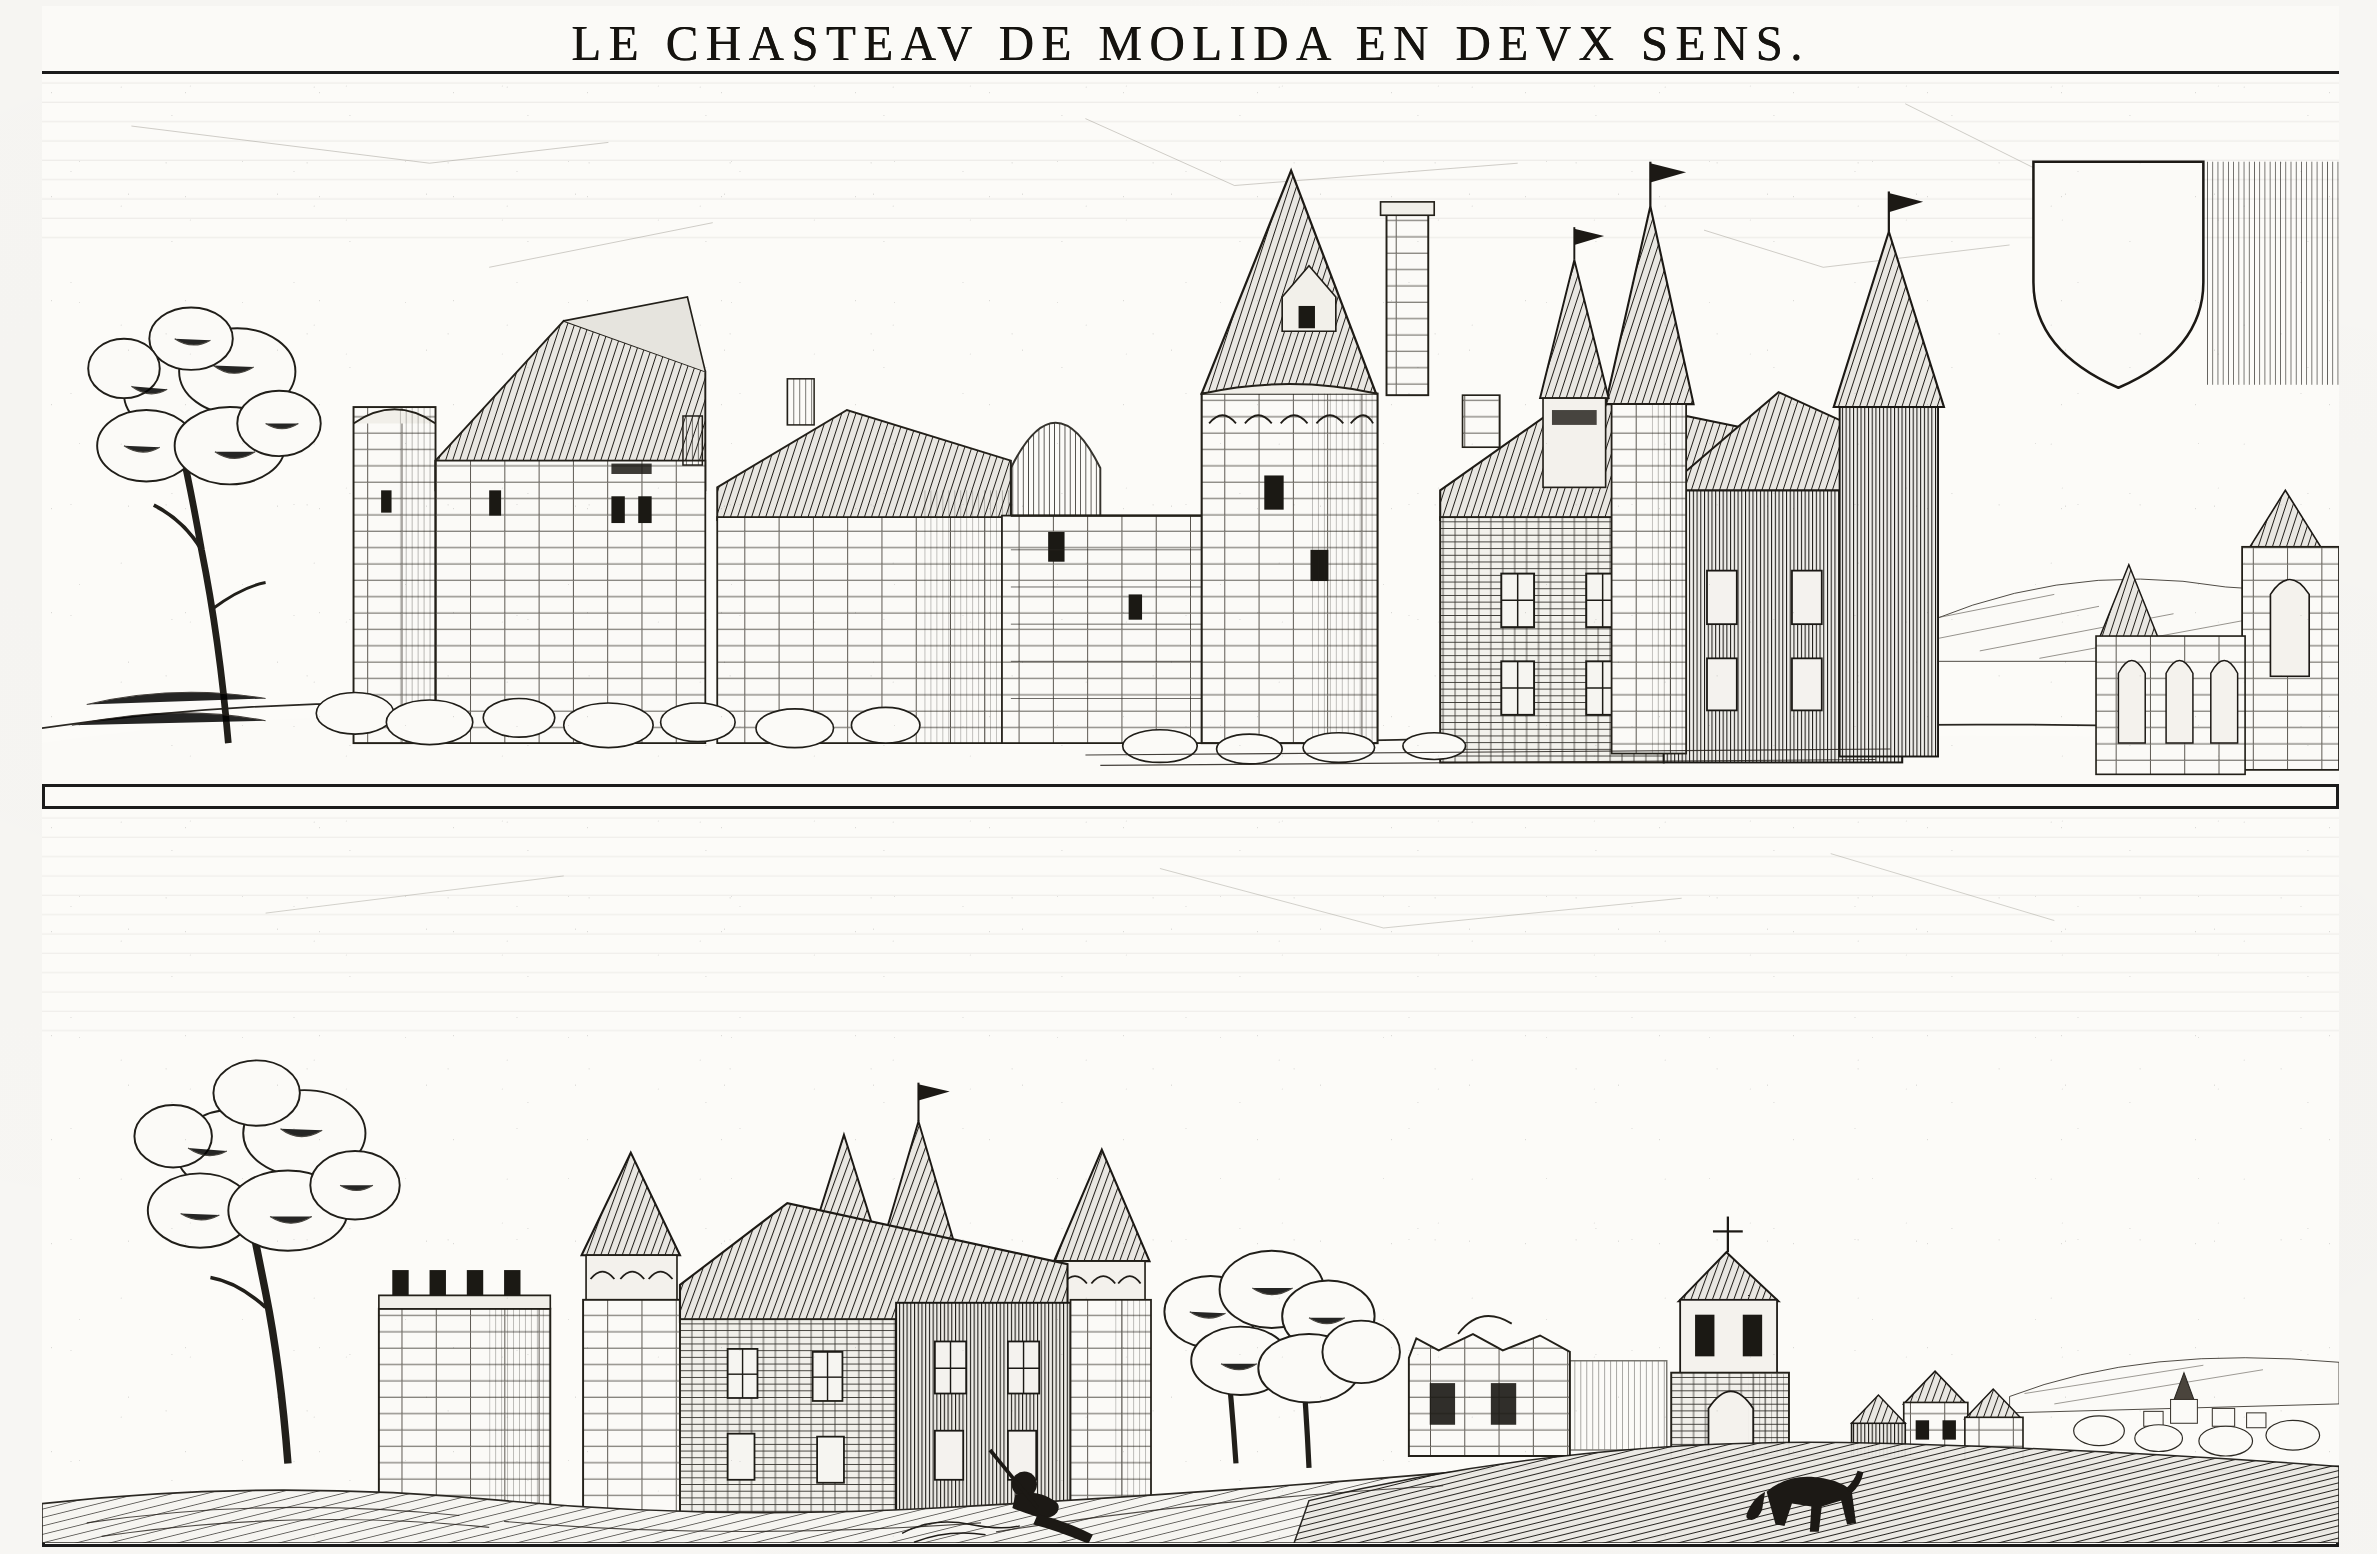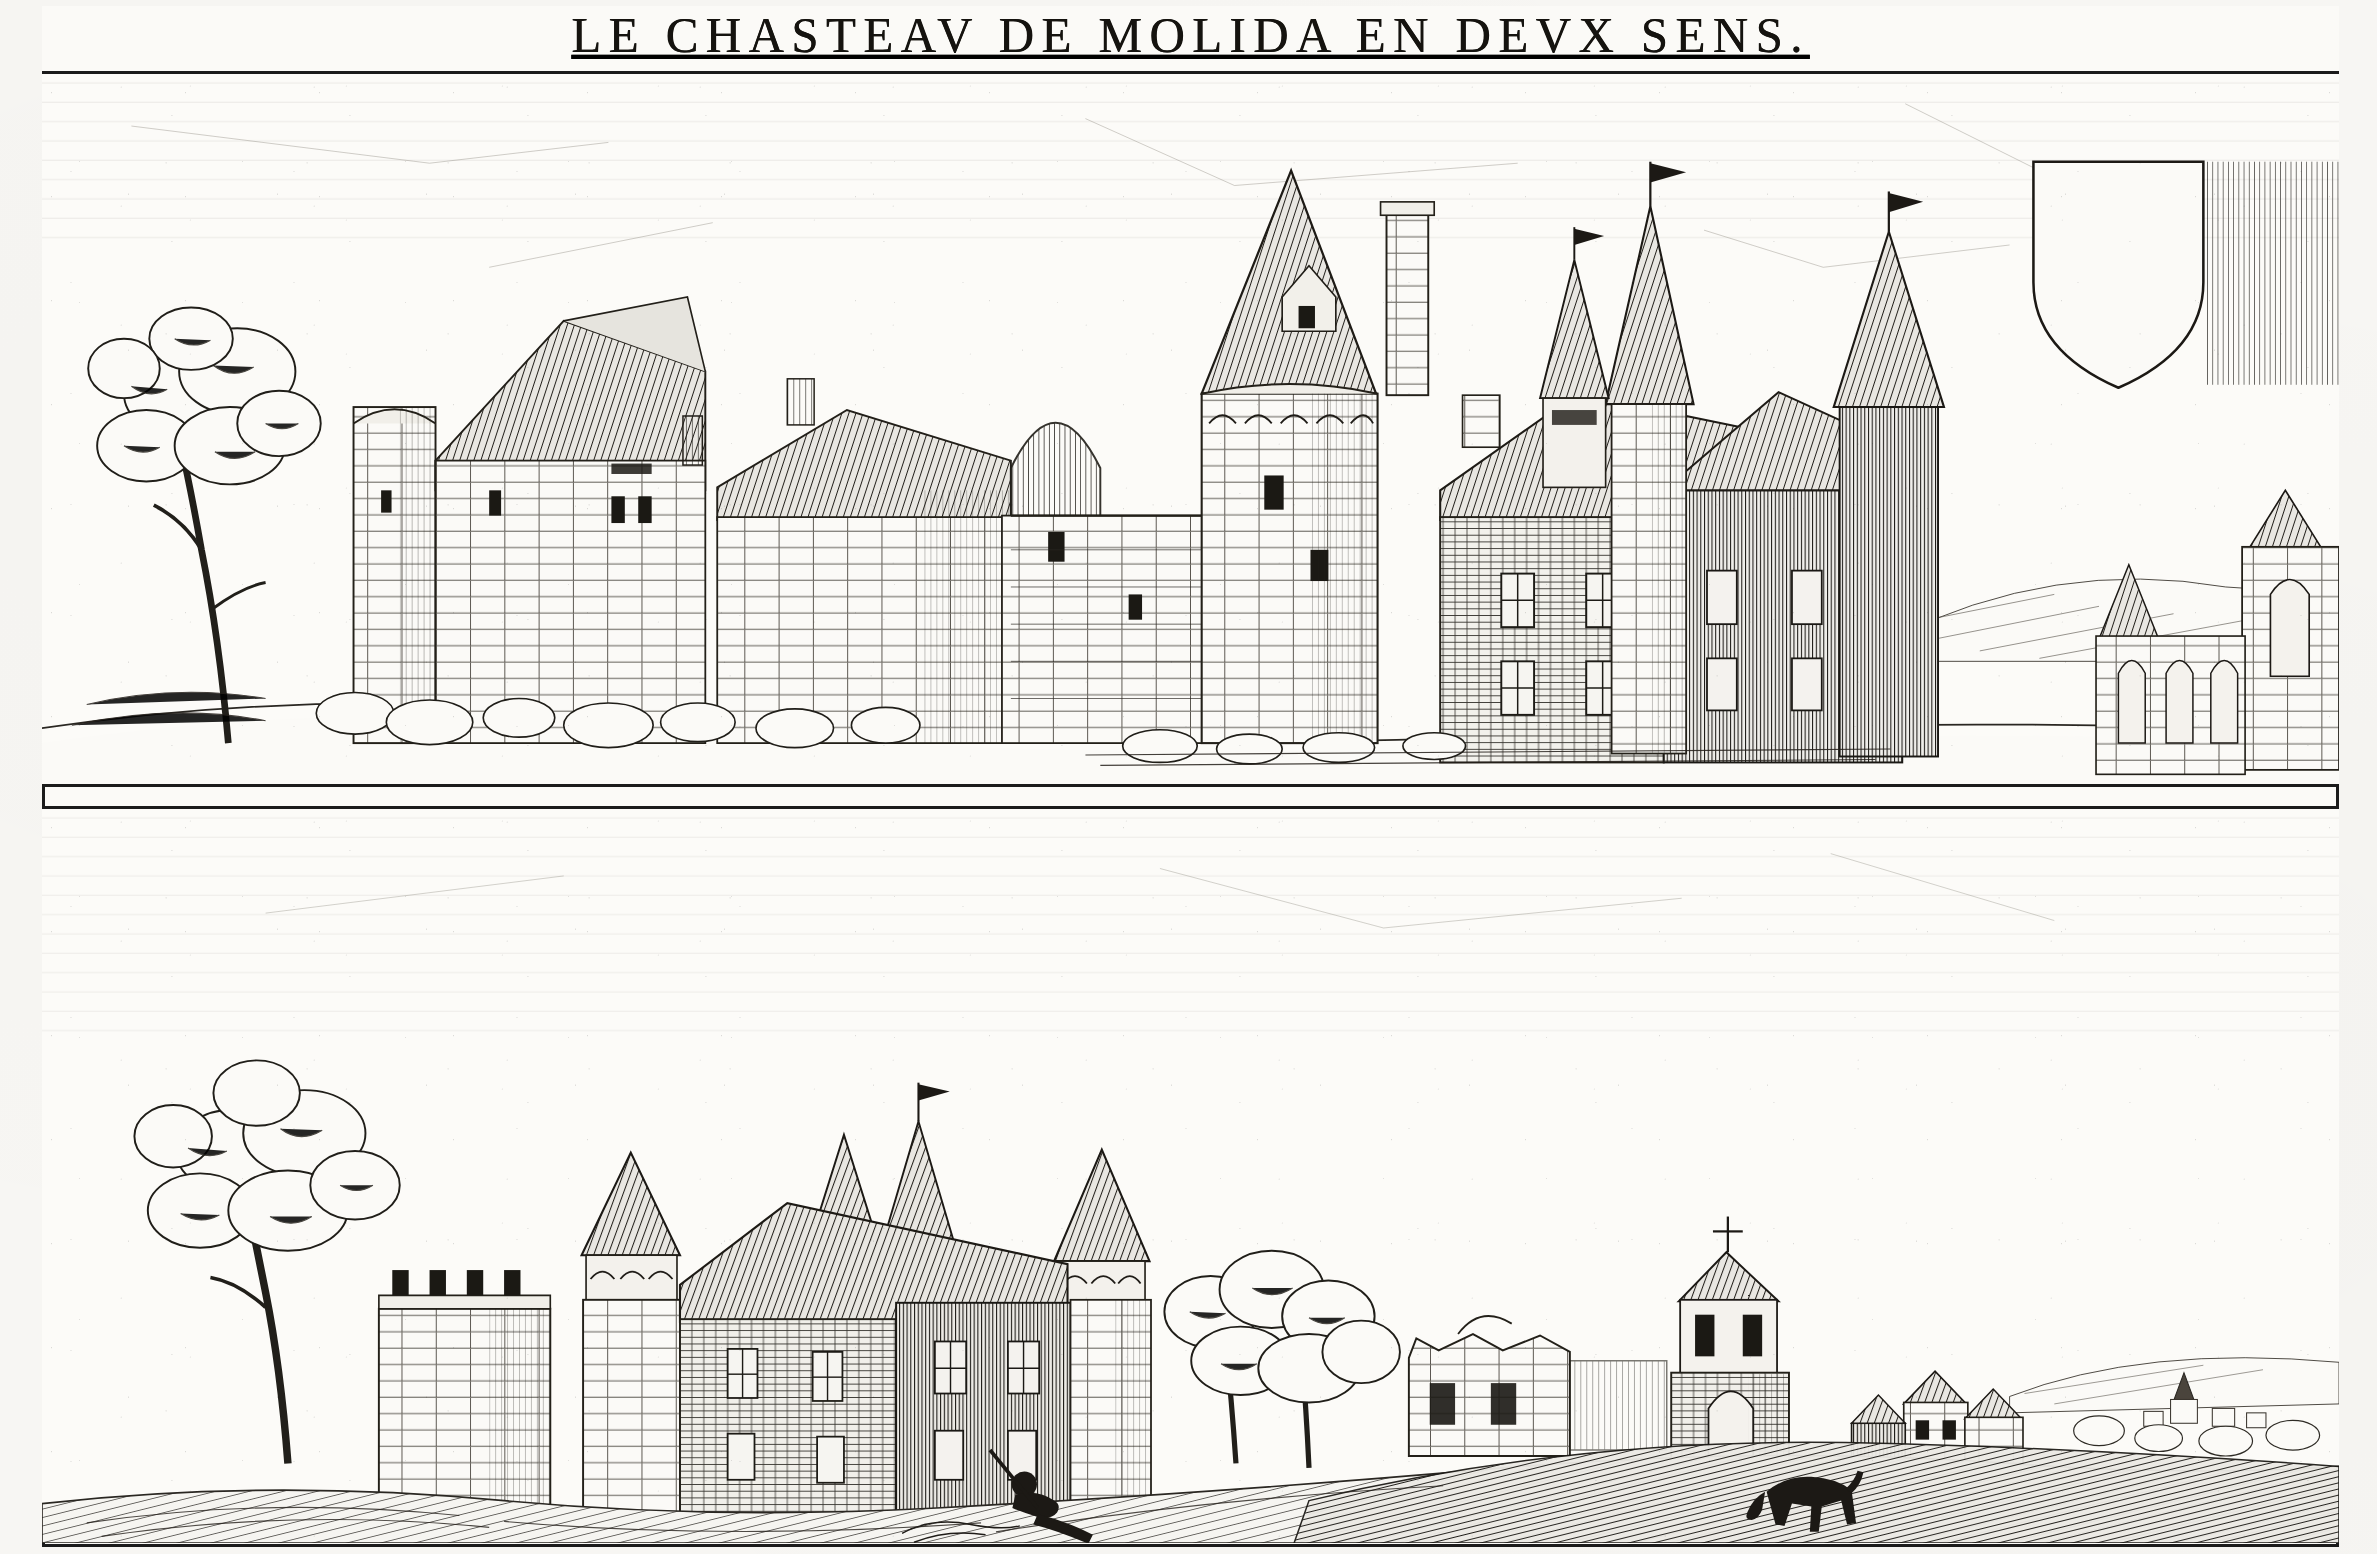--- a/index.html
+++ b/index.html
@@ -40,24 +40,23 @@
   
   .title-band {
     position: absolute;
     left: 42px;
     top: 6px;
     width: 2297px;
     height: 68px;
     border-bottom: 3.7px solid #1b1b1b;
     box-sizing: border-box;
     display: flex;
-    align-items: flex-start;
+    align-items: flex-end;
     justify-content: center;
     background: #fbfaf7;
-    text-decoration: underline;
   }
   .plate-title {
     font-family: "Liberation Serif", serif;
     font-size: 49px;
     letter-spacing: 7.4px;
     color: #15130f;
     white-space: nowrap;
     transform: scaleY(1.04);
     text-shadow: 0.4px 0 0 #15130f;
   }

